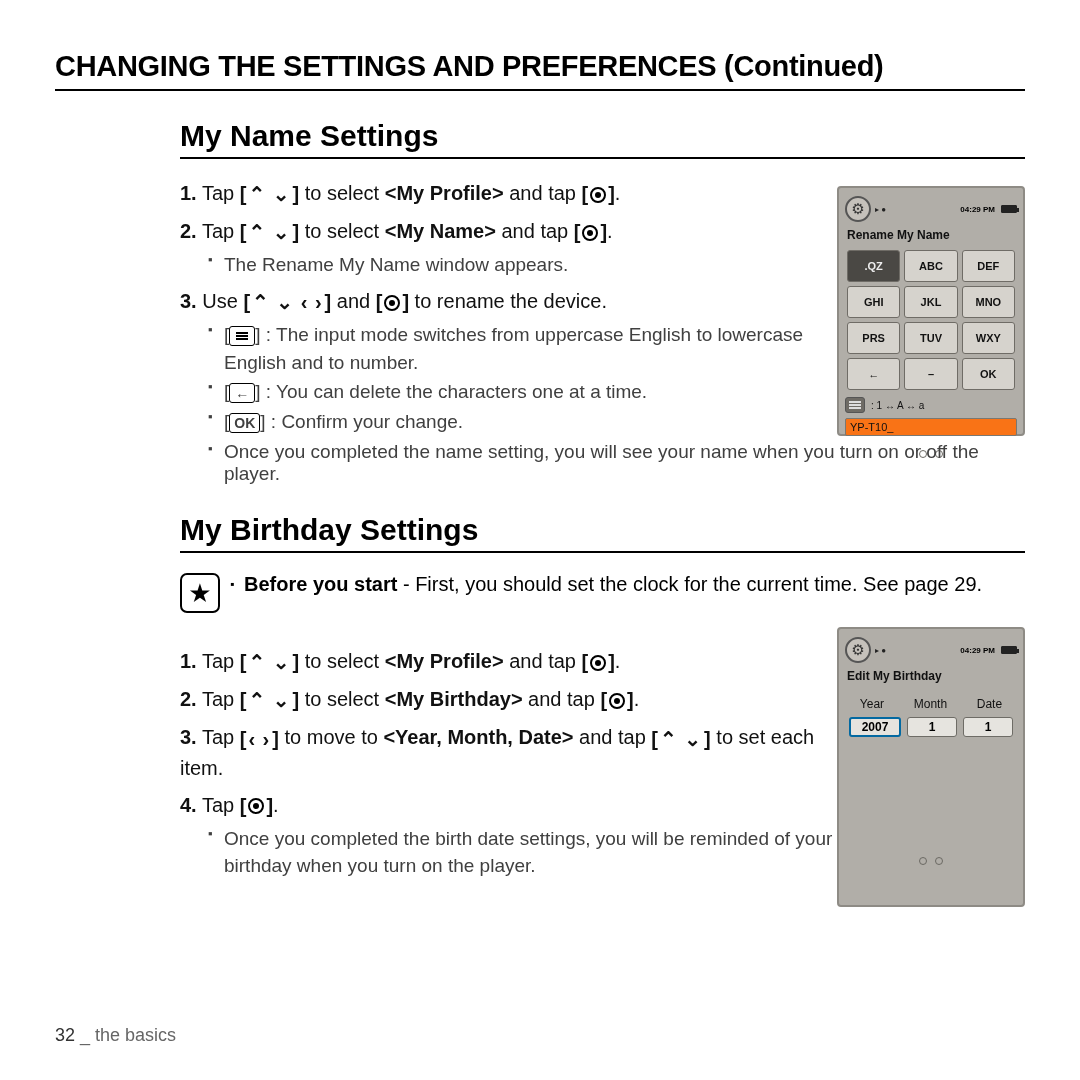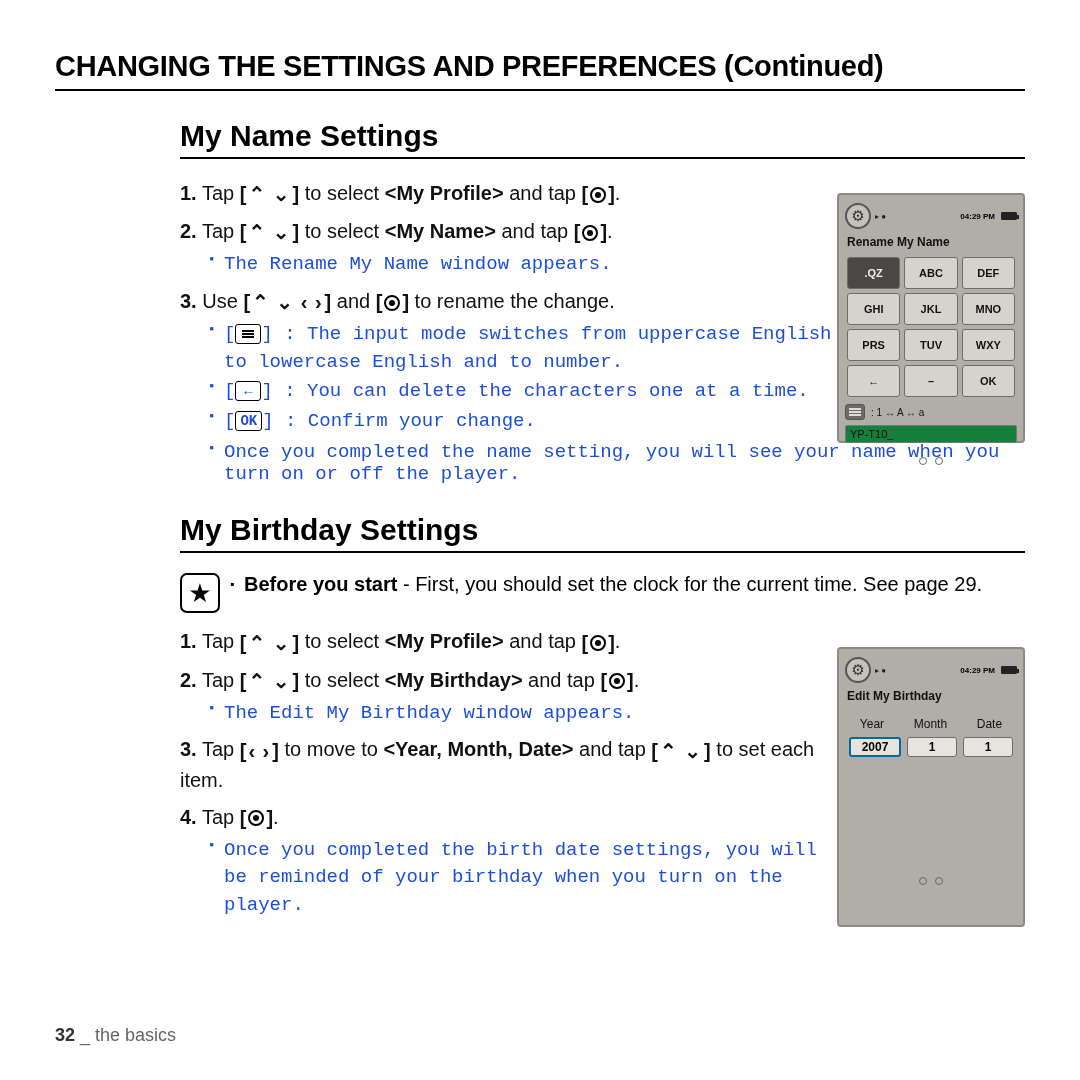--- a/index.html
+++ b/index.html
@@ -22,26 +22,26 @@
   }
   .content-indent { padding-left: 125px; }
   .section-title {
     font-size: 30px;
     font-weight: bold;
     border-bottom: 2px solid #000;
     padding-bottom: 4px;
     margin-bottom: 20px;
     margin-top: 10px;
   }
-  .two-col { display: flex; align-items: flex-end; }
+  .two-col { display: flex; align-items: center; }
   .text-col { flex: 1; font-size: 20px; line-height: 1.45; color: #111; }
   .step-num { font-weight: bold; }
   .step { margin-bottom: 8px; }
   .sub-bullets { list-style: none; padding-left: 28px; margin-top: 4px; margin-bottom: 6px; }
-  .sub-bullets li { position: relative; padding-left: 16px; font-size: 19px; color: #1d4ed8; margin-bottom: 2px; font-family: Liberation Mono, monospace; }
+  .sub-bullets li { position: relative; padding-left: 16px; font-size: 19px; color: #404040; margin-bottom: 2px; }
   .sub-bullets li::before { content: "▪"; position: absolute; left: 0; top: 0; font-size: 13px; }
   .bold { font-weight: bold; }
   .glyph-btn {
     display: inline-flex;
     align-items: center;
     justify-content: center;
     gap: 2px;
     font-weight: bold;
     vertical-align: middle;
   }
@@ -128,42 +128,42 @@
   .key.sel { background:#4a4844; color:#eee; }
   .mode-row { display:flex; align-items:center; gap:6px; margin-top:4px; height:18px; }
   .mode-btn {
     width: 20px; height: 16px; background:#6e6b65; border-radius:3px; border:1px solid #555;
     display:flex; align-items:center; justify-content:center;
   }
   .mode-btn span { display:block; width:12px; }
   .mode-btn .ln { height:2px; background:#ddd; margin:1px 0; }
   .mode-text { font-size:10px; color:#111; }
   .name-field {
-    margin-top: 4px; background:#15803d; border:1px solid #7a7872; border-radius:2px;
+    margin-top: 4px; background:#f97316; border:1px solid #7a7872; border-radius:2px;
     height: 18px; font-size:11px; padding:2px 4px; color:#111;
   }
   .dots-row { display:flex; justify-content:center; gap:8px; margin-top:14px; }
   .dot { width:8px; height:8px; border-radius:50%; border:1.5px solid #6b6963; }
 
   .device.bday { height: 280px; }
   .bday-cols { display:flex; justify-content:space-around; margin-top:14px; font-size:12px; color:#111; }
   .bday-vals { display:flex; justify-content:space-around; margin-top:6px; gap:6px; padding:0 4px; }
   .bday-val {
     flex:1; background:#e6e4df; border:1.5px solid #6e6c66; border-radius:3px;
     height:20px; display:flex; align-items:center; justify-content:center;
     font-size:12px; font-weight:bold;
   }
   .bday-val.sel { border:2px solid #0369a1; }
 
   .footer {
     position: absolute;
     left: 55px; bottom: 34px;
     font-size: 18px; color: #666;
   }
-  .footer .pg { font-weight: bold; color: #333; }
+  .footer .pg { font-weight: normal; color: #333; }
 </style>
 </head>
 <body>
 
 <h1 class="page-title">CHANGING THE SETTINGS AND PREFERENCES (Continued)</h1>
 
 <div class="content-indent">
 
   <h2 class="section-title">My Name Settings</h2>
 
@@ -175,21 +175,21 @@
       </div>
       <div class="step">
         <span class="step-num">2.</span>
         <span>Tap </span><span class="glyph-btn">[<span class="nav-chevs">⌃ ⌄</span>]</span><span> to select </span><span class="bold">&lt;My Name&gt;</span><span> and tap </span><span class="glyph-btn">[<span class="circle-dot"></span>]</span>.
         <ul class="sub-bullets">
             <li>The Rename My Name window appears.</li>
           </ul>
       </div>
       <div class="step">
         <span class="step-num">3.</span>
-        <span>Use </span><span class="glyph-btn">[<span class="nav-chevs">⌃ ⌄ ‹ ›</span>]</span><span> and </span><span class="glyph-btn">[<span class="circle-dot"></span>]</span><span> to rename the change.</span>
+        <span>Use </span><span class="glyph-btn">[<span class="nav-chevs">⌃ ⌄ ‹ ›</span>]</span><span> and </span><span class="glyph-btn">[<span class="circle-dot"></span>]</span><span> to rename the device.</span>
         <ul class="sub-bullets">
           <li>[<span class="boxed">
                 <span style="display:inline-block;width:12px;">
                   <span style="display:block;height:2px;background:#000;margin:1px 0;"></span>
                   <span style="display:block;height:2px;background:#000;margin:1px 0;"></span>
                   <span style="display:block;height:2px;background:#000;margin:1px 0;"></span>
                 </span>
               </span>]<span> : The input mode switches from uppercase English to lowercase English and to number.</span></li>
           <li>[<span class="boxed">←</span>]<span> : You can delete the characters one at a time.</span></li>
           <li>[<span class="boxed">OK</span>]<span> : Confirm your change.</span></li>
@@ -254,23 +254,20 @@
 
   <div class="two-col">
     <div class="text-col">
       <div class="step">
         <span class="step-num">1.</span>
         <span>Tap </span><span class="glyph-btn">[<span class="nav-chevs">⌃ ⌄</span>]</span><span> to select </span><span class="bold">&lt;My Profile&gt;</span><span> and tap </span><span class="glyph-btn">[<span class="circle-dot"></span>]</span>.
       </div>
       <div class="step">
         <span class="step-num">2.</span>
         <span>Tap </span><span class="glyph-btn">[<span class="nav-chevs">⌃ ⌄</span>]</span><span> to select </span><span class="bold">&lt;My Birthday&gt;</span><span> and tap </span><span class="glyph-btn">[<span class="circle-dot"></span>]</span>.
-        <ul class="sub-bullets">
-            <li>The Edit My Birthday window appears.</li>
-          </ul>
       </div>
       <div class="step">
         <span class="step-num">3.</span>
         <span>Tap </span><span class="glyph-btn">[<span class="nav-chevs">‹  ›</span>]</span><span> to move to </span><span class="bold">&lt;Year, Month, Date&gt;</span><span> and tap </span><span class="glyph-btn">[<span class="nav-chevs">⌃ ⌄</span>]</span><span> to set each item.</span>
       </div>
       <div class="step">
         <span class="step-num">4.</span>
         <span>Tap </span><span class="glyph-btn">[<span class="circle-dot"></span>]</span>.
         <ul class="sub-bullets">
             <li>Once you completed the birth date settings, you will be reminded of your birthday when you turn on the player.</li>

